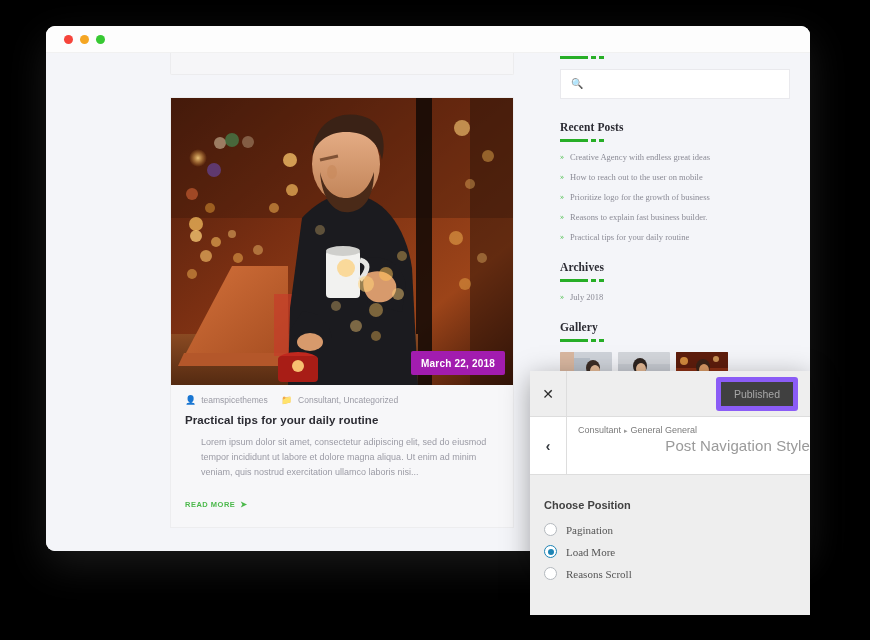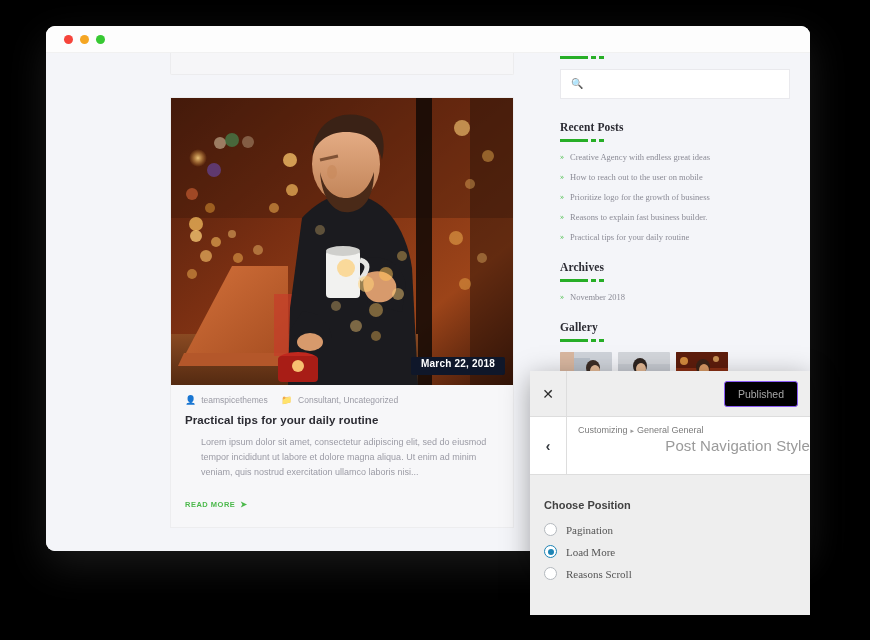--- a/index.html
+++ b/index.html
@@ -90,26 +90,26 @@
     position: relative;
     height: 287px;
     overflow: hidden;
     background: #2a1008;
   }
   #post-photo svg { display: block; width: 100%; height: 100%; }
   #date-badge {
     position: absolute;
     right: 8px;
     bottom: 10px;
-    background: #0f172a;
+    background: #a21caf;
     color: #ffffff;
     font-size: 10px;
     font-weight: bold;
     letter-spacing: .2px;
-    padding: 1px 10px 6px;
+    padding: 7px 10px 6px;
     border-radius: 2px;
   }
 
   
   #post-body { padding: 10px 14px 16px; }
   #post-meta {
     font-size: 8.5px;
     color: #9a9aa4;
     display: flex;
     align-items: center;
@@ -265,22 +265,22 @@
     font-size: 14px;
   }
   #cz-topbar-right {
     flex: 1;
     display: flex;
     align-items: center;
     justify-content: flex-end;
     padding-right: 12px;
   }
   #published-btn {
-    background: #000000;
-    border: 1px solid #8b5cf6;
+    background: #404040;
+    border: 5px solid #8b5cf6;
     border-radius: 3px;
     color: #a7a7a7;
     font-size: 10.5px;
     padding: 6px 13px;
     cursor: default;
     font-family: "Liberation Sans", sans-serif;
   }
 
   #cz-header {
     height: 57px;
@@ -559,21 +559,21 @@
         <div class="wdg">
           <h4 class="wdg-title">Archives</h4>
           <div class="wdg-underline">
             <span class="u-long"></span>
             <span class="u-short"></span>
             <span class="u-short"></span>
           </div>
           <ul class="link-list">
             <li>
               <span class="bullet">»</span>
-              <span>November 2018</span>
+              <span>July 2018</span>
             </li>
           </ul>
         </div>
 
         <div class="wdg">
           <h4 class="wdg-title">Gallery</h4>
           <div class="wdg-underline">
             <span class="u-long"></span>
             <span class="u-short"></span>
             <span class="u-short"></span>
@@ -626,21 +626,21 @@
     <div id="cz-close">✕</div>
     <div id="cz-topbar-right">
       <button id="published-btn">Published</button>
     </div>
   </div>
 
   <div id="cz-header">
     <div id="cz-back">‹</div>
     <div id="cz-header-text">
       <div id="cz-breadcrumb">
-        <span>Customizing</span><span class="sepicon">▸</span><span>General General</span>
+        <span>Consultant</span><span class="sepicon">▸</span><span>General General</span>
       </div>
       <h2 id="cz-panel-title">Post Navigation Style</h2>
     </div>
   </div>
 
   <div id="cz-body">
     <p id="choose-position-label">Choose Position</p>
 
     <div class="radio-row">
       <span class="radio-outer">

